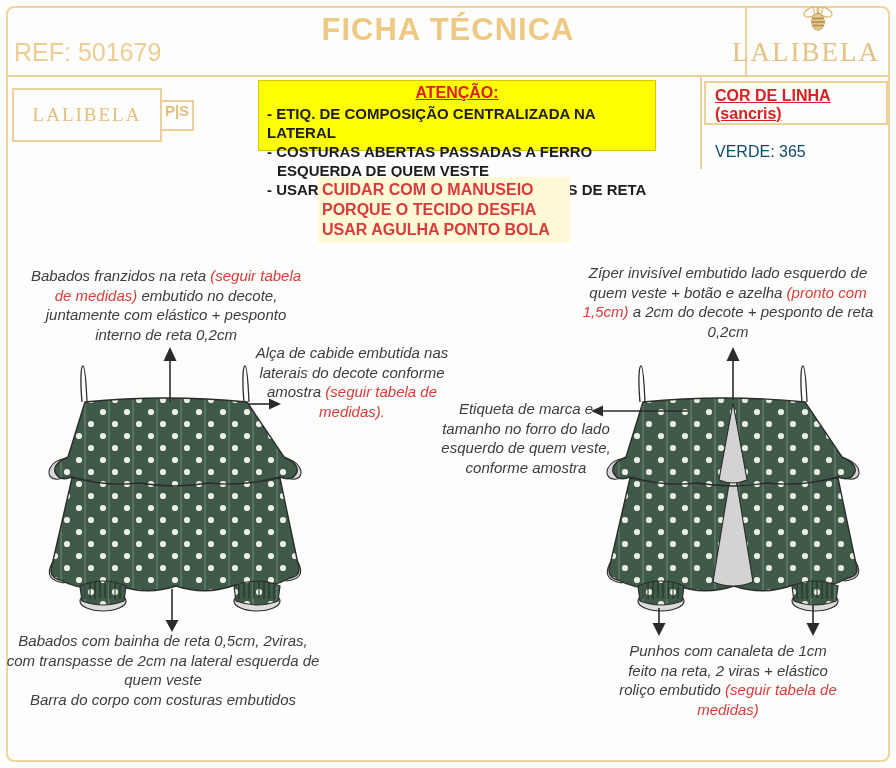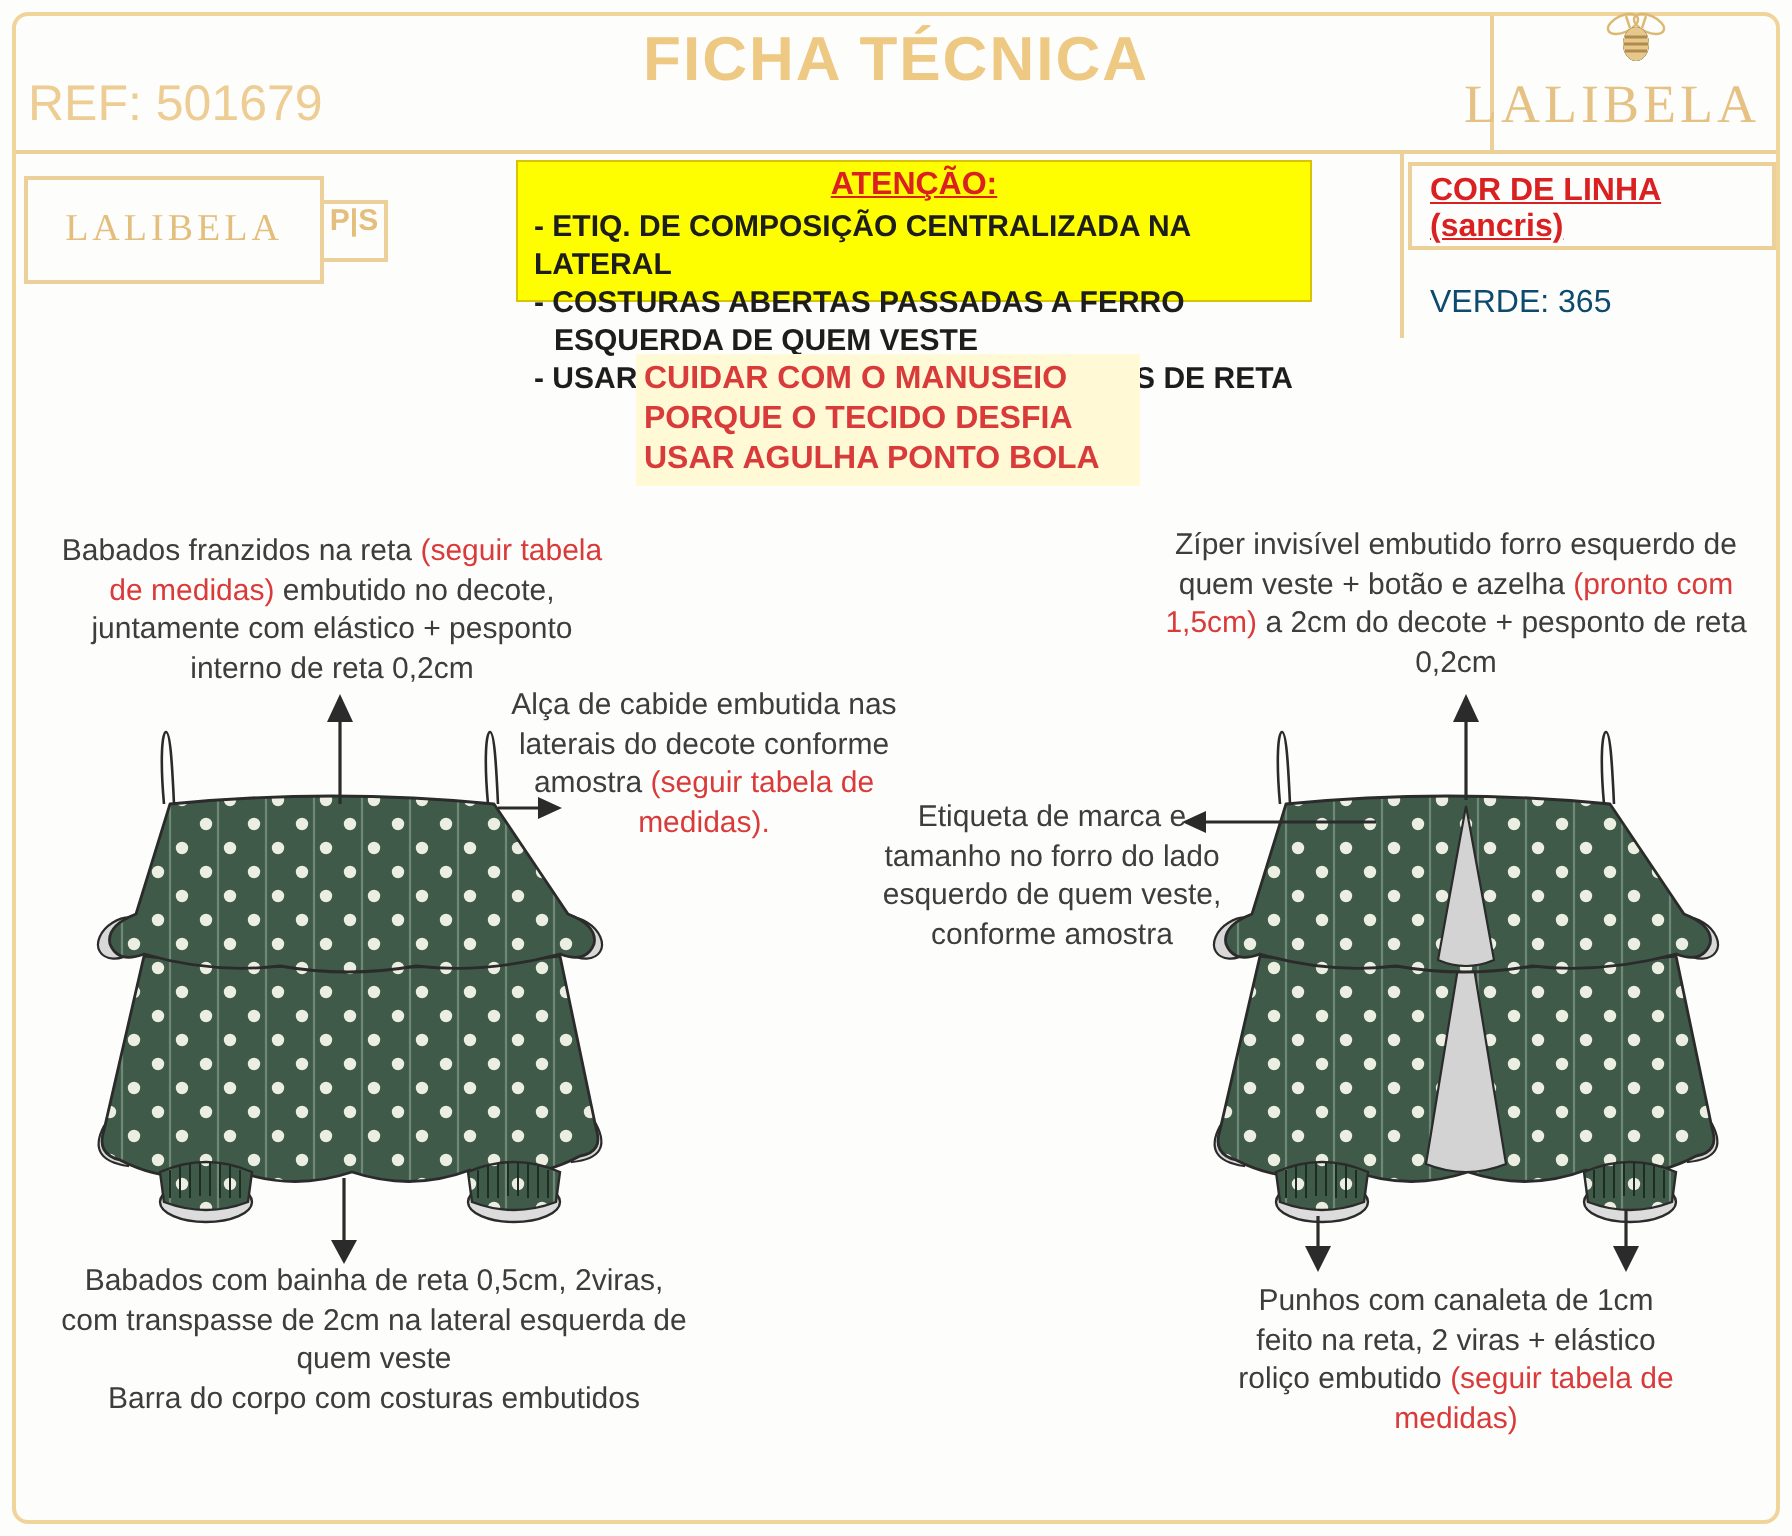--- a/index.html
+++ b/index.html
@@ -31,21 +31,21 @@
   .attn-line.indent{padding-left:10px;}
 
   .cor-box{position:absolute;left:704px;top:81px;width:184px;height:44px;border:2px solid #ecd09a;
         background:#fdfdfb;padding:4px 0 0 9px;box-sizing:border-box;}
   .cor-title{font-size:16px;font-weight:bold;color:#da2020;text-decoration:underline;}
   .cor-value{font-size:16px;color:#0c4a6e;margin-top:20px;}
 
   .note{position:absolute;left:318px;top:177px;width:244px;background:#fff9d6;padding:3px 4px;}
   .note-line{font-size:16px;line-height:20px;font-weight:bold;color:#d93b3b;}
 
-  .ann{position:absolute;font-size:15px;line-height:19.5px;color:#3d3d3d;text-align:center;}
+  .ann{position:absolute;font-size:15px;line-height:19.5px;color:#3d3d3d;text-align:center;font-style:italic;}
   .red{color:#d93b3b;}
   .overlay{position:absolute;left:0;top:0;z-index:6;pointer-events:none;}
   .garment{position:absolute;z-index:3;}
 </style>
 </head>
 <body>
 
 <div id="page">
 
   <div class="gold-border"></div>
@@ -97,28 +97,28 @@
 
   <div class="ann" style="left:28px;top:266px;width:276px;">
     <span>Babados franzidos na reta </span><span class="red">(seguir tabela de medidas)</span><span> embutido no decote, juntamente com elástico + pesponto interno de reta 0,2cm</span>
   </div>
 
   <div class="ann" style="left:246px;top:343px;width:212px;">
     <span>Alça de cabide embutida nas laterais do decote conforme amostra </span><span class="red">(seguir tabela de medidas).</span>
   </div>
 
   <div class="ann" style="left:577px;top:263px;width:302px;">
-    <span>Zíper invisível embutido forro esquerdo de quem veste + botão e azelha </span><span class="red">(pronto com 1,5cm)</span><span> a 2cm do decote + pesponto de reta 0,2cm</span>
+    <span>Zíper invisível embutido lado esquerdo de quem veste + botão e azelha </span><span class="red">(pronto com 1,5cm)</span><span> a 2cm do decote + pesponto de reta 0,2cm</span>
   </div>
 
   <div class="ann" style="left:434px;top:399px;width:184px;">
     <span>Etiqueta de marca e tamanho no forro do lado esquerdo de quem veste, conforme amostra</span>
   </div>
 
-  <div class="ann" style="left:28px;top:631px;width:318px;">
+  <div class="ann" style="left:4px;top:631px;width:318px;">
     <div>Babados com bainha de reta 0,5cm, 2viras, com transpasse de 2cm na lateral esquerda de quem veste</div>
     <div>Barra do corpo com costuras embutidos</div>
   </div>
 
   <div class="ann" style="left:617px;top:641px;width:222px;">
     <span>Punhos com canaleta de 1cm feito na reta, 2 viras + elástico roliço embutido </span><span class="red">(seguir tabela de medidas)</span>
   </div>
 
   <svg class="garment" style="left:25px;top:358px;" width="300" height="262" viewBox="0 0 300 262">
     <defs>

